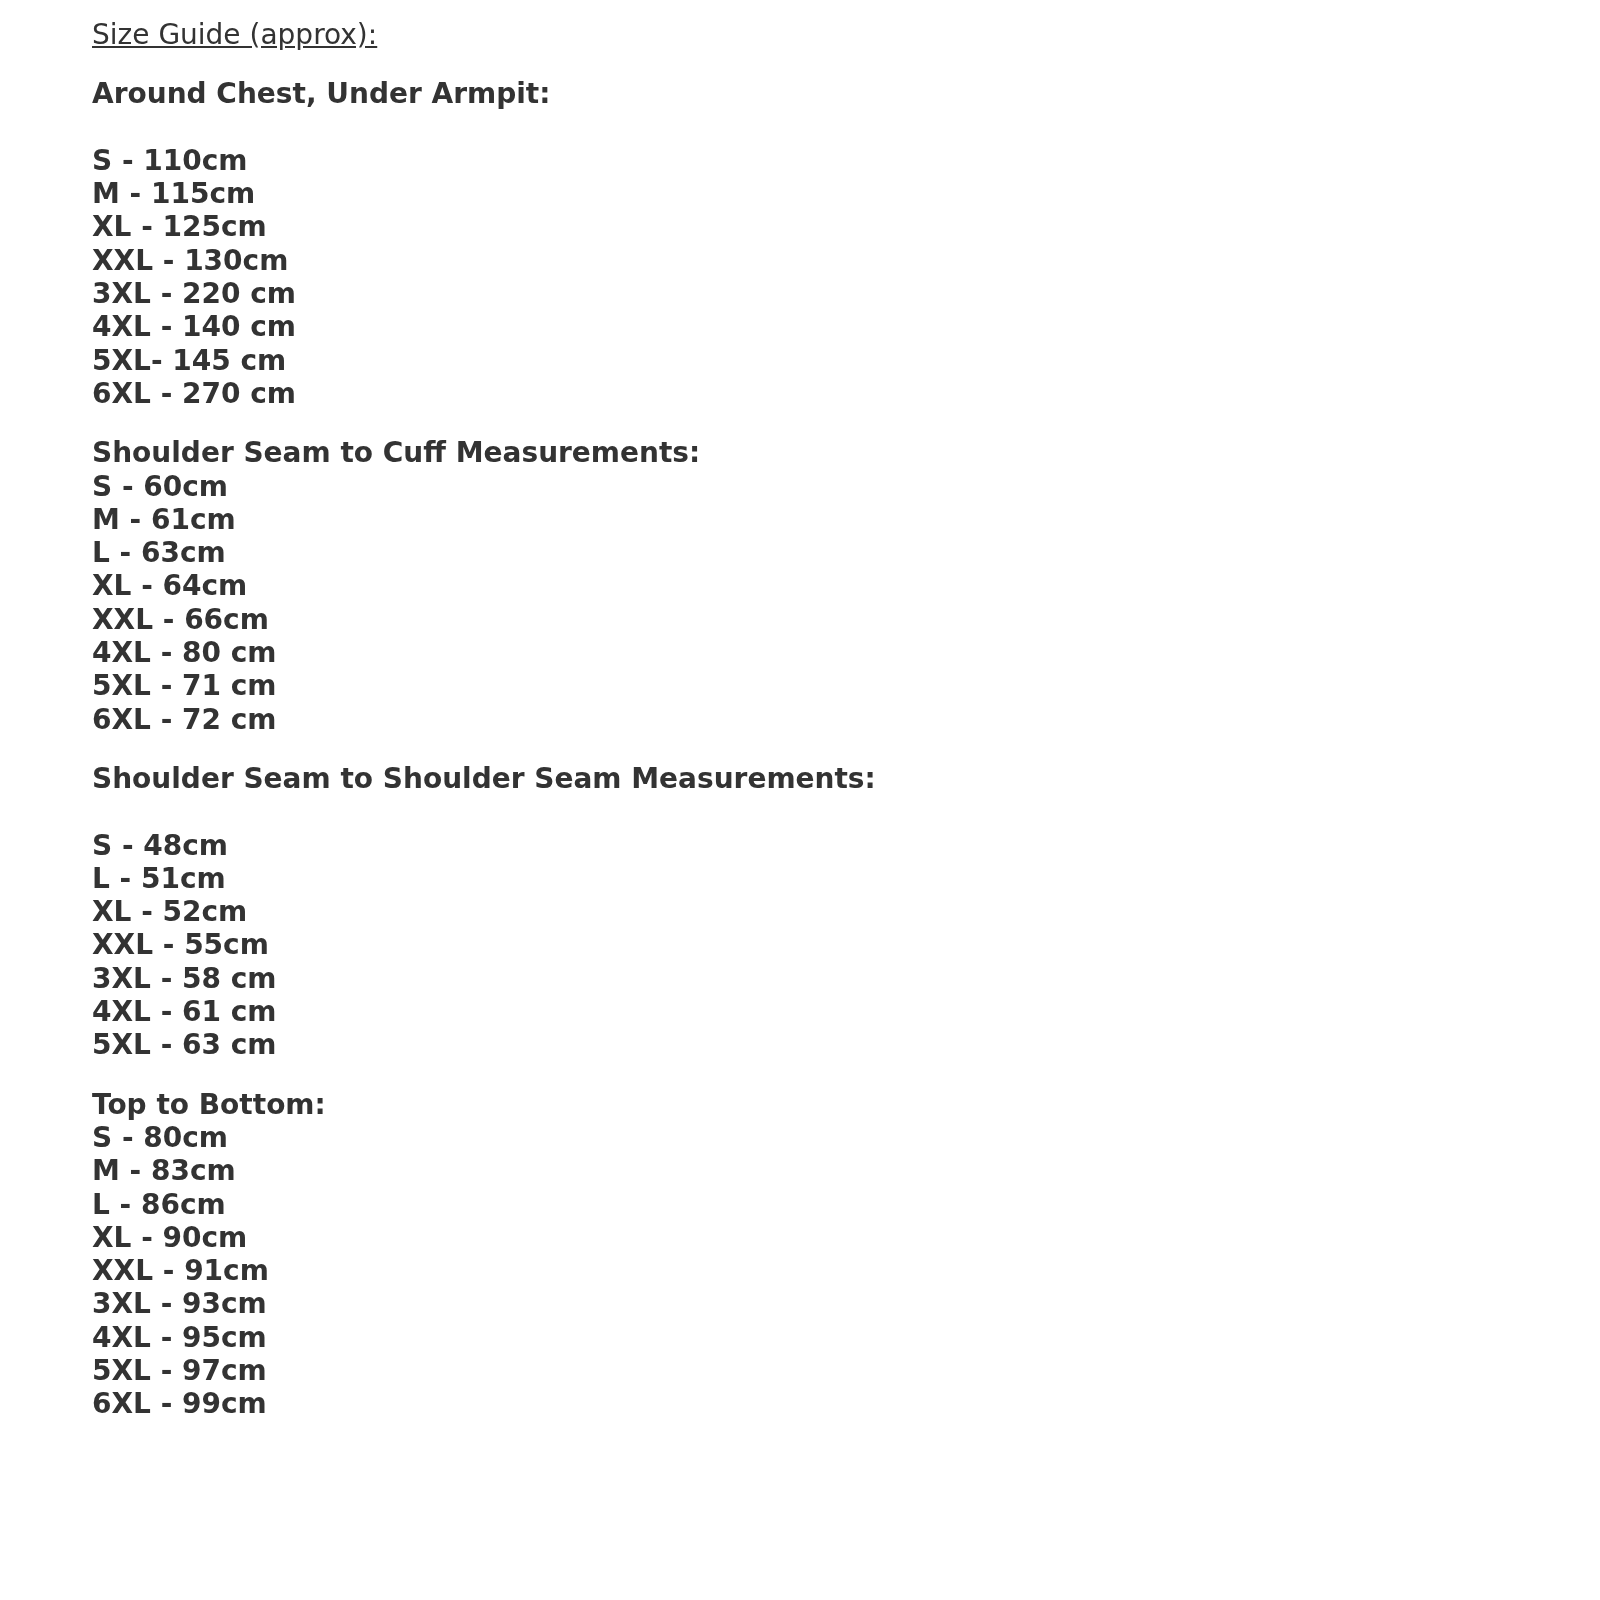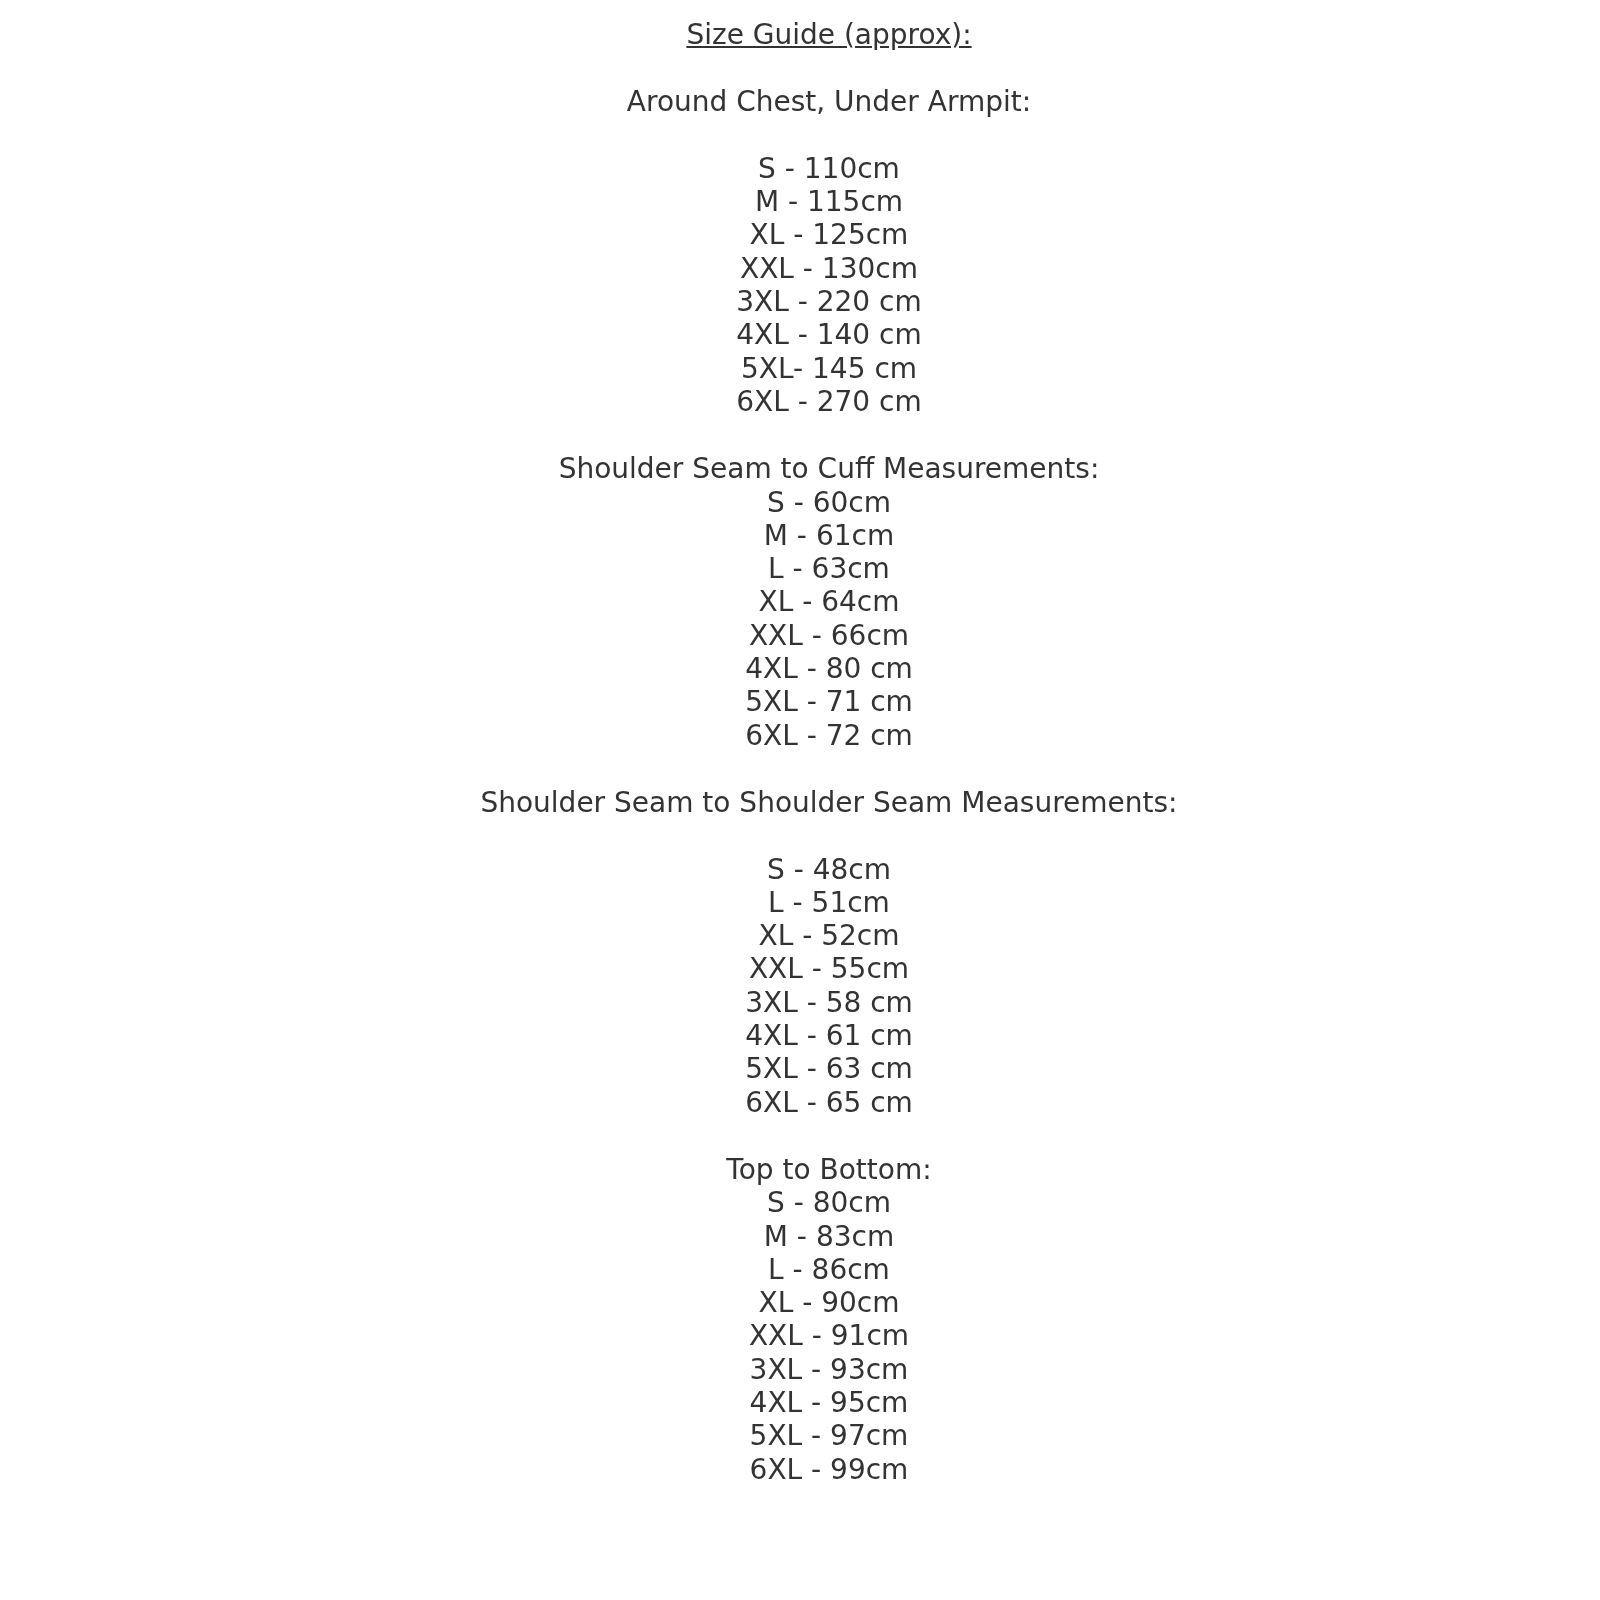--- a/index.html
+++ b/index.html
@@ -12,32 +12,32 @@
     height: 1600px;
     overflow: hidden;
     font-family: "DejaVu Sans", "Liberation Sans", sans-serif;
     font-size: 28px;
     line-height: 33.3px;
     color: #333333;
   }
   .content {
     box-sizing: border-box;
     padding-top: 18px;
-    padding-left: 58px; 
-    text-align: center;
+    padding-left: 92px; 
   }
   .doc-title {
     text-decoration: underline;
     white-space: pre;
   }
   .gap {
     height: 33.3px;
   }
   section.size-section {
-    margin-top: 34px; 
+    margin-top: 26px; 
+    font-weight: bold;
   }
   .section-heading,
   .size-row {
     white-space: pre;
   }
 </style>
 </head>
 <body>
 
 <div class="content">
@@ -69,21 +69,20 @@
       <section class="size-section">
         <div class="section-heading">Shoulder Seam to Shoulder Seam Measurements:</div>
         <div class="gap"></div>
         <div class="size-row">S - 48cm</div>
         <div class="size-row">L - 51cm</div>
         <div class="size-row">XL - 52cm</div>
         <div class="size-row">XXL - 55cm</div>
         <div class="size-row">3XL - 58 cm</div>
         <div class="size-row">4XL - 61 cm</div>
         <div class="size-row">5XL - 63 cm</div>
-        <div class="size-row">6XL - 65 cm</div>
       </section>
       <section class="size-section">
         <div class="section-heading">Top to Bottom:</div>
         <div class="size-row">S - 80cm</div>
         <div class="size-row">M - 83cm</div>
         <div class="size-row">L - 86cm</div>
         <div class="size-row">XL - 90cm</div>
         <div class="size-row">XXL - 91cm</div>
         <div class="size-row">3XL - 93cm</div>
         <div class="size-row">4XL - 95cm</div>

